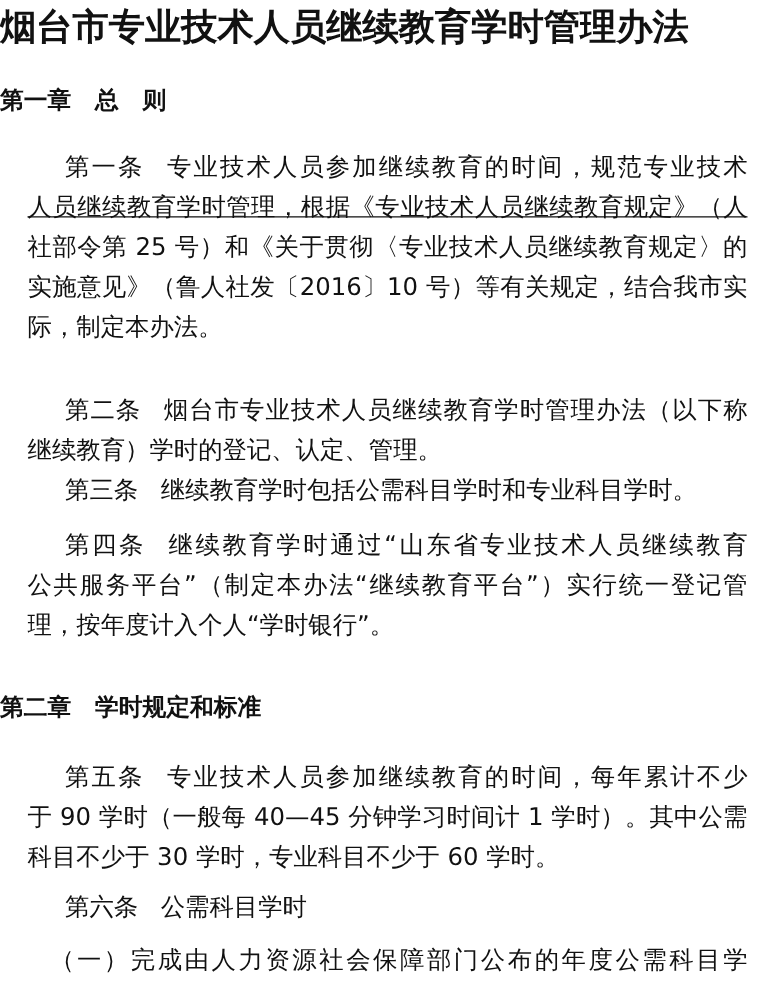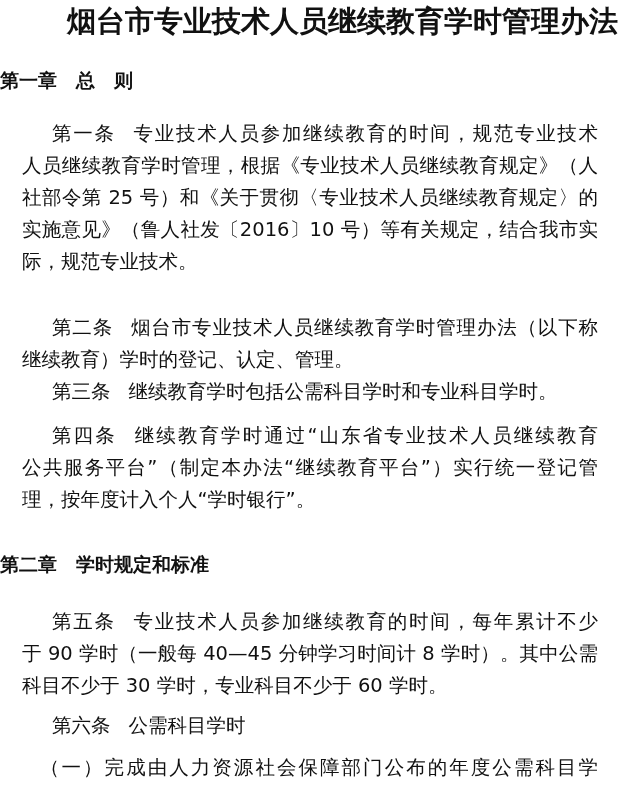--- a/index.html
+++ b/index.html
@@ -1,18 +1,18 @@
 <!DOCTYPE html>
 <html><head>
 <meta charset="utf-8">
 <style>
   html, body { margin: 0; padding: 0; background: #ffffff; }
   body { width: 618px; height: 792px; overflow: hidden; position: relative; color: #111; }
   .title {
-    position: absolute; left: 0; width: 618px; top: 2px; text-align: right;
+    position: absolute; left: 0; width: 618px; top: 2px; text-align: left;
     font-family: "DejaVu Serif", "Liberation Serif", serif; font-weight: bold;
     font-size: 29px; line-height: 38px; letter-spacing: 0px; white-space: nowrap;
   }
   .chapter {
     position: absolute; left: 0; width: 618px; 
     font-family: "DejaVu Serif", "Liberation Serif", serif; font-weight: bold;
     font-size: 19px; line-height: 28px; white-space: pre;
   }
   .line {
     position: absolute; left: 22px; width: 576px; height: 32px;
@@ -29,46 +29,46 @@
 
 <div>
 
   <div class="title">烟台市专业技术人员继续教育学时管理办法</div>
 
   <div class="chapter" style="top:66px;">第一章　总　则</div>
 
   <div class="line indent" style="top:118px;">
     <span class="art">第一条</span><span>专业技术人员参加继续教育的时间，规范专业技术</span>
   </div>
-  <div class="line" style="top:150px;">人员继续教育学时管理，根据《专业技术人员继续教育规定》（人</div>
+  <div class="line" style="top:150px;text-decoration:underline;">人员继续教育学时管理，根据《专业技术人员继续教育规定》（人</div>
   <div class="line" style="top:182px;">社部令第 25 号）和《关于贯彻〈专业技术人员继续教育规定〉的</div>
   <div class="line" style="top:214px;">实施意见》（鲁人社发〔2016〕10 号）等有关规定，结合我市实</div>
-  <div class="line last" style="top:246px;">际，规范专业技术。</div>
+  <div class="line last" style="top:246px;">际，制定本办法。</div>
 
   <div class="line indent" style="top:312px;">
     <span class="art">第二条</span><span>烟台市专业技术人员继续教育学时管理办法（以下称</span>
   </div>
   <div class="line last" style="top:344px;">继续教育）学时的登记、认定、管理。</div>
 
   <div class="line indent last" style="top:376px;">
     <span class="art">第三条</span><span>继续教育学时包括公需科目学时和专业科目学时。</span>
   </div>
 
   <div class="line indent" style="top:420px;">
     <span class="art">第四条</span><span>继续教育学时通过“山东省专业技术人员继续教育</span>
   </div>
   <div class="line" style="top:452px;">公共服务平台”（制定本办法“继续教育平台”）实行统一登记管</div>
   <div class="line last" style="top:484px;">理，按年度计入个人“学时银行”。</div>
 
-  <div class="chapter" style="top:552px;font-family:Liberation Mono, monospace;">第二章　学时规定和标准</div>
+  <div class="chapter" style="top:552px;">第二章　学时规定和标准</div>
 
   <div class="line indent" style="top:606px;">
     <span class="art">第五条</span><span>专业技术人员参加继续教育的时间，每年累计不少</span>
   </div>
-  <div class="line" style="top:638px;">于 90 学时（一般每 40—45 分钟学习时间计 8 学时）。其中公需</div>
+  <div class="line" style="top:638px;">于 90 学时（一般每 40—45 分钟学习时间计 1 学时）。其中公需</div>
   <div class="line last" style="top:670px;">科目不少于 30 学时，专业科目不少于 60 学时。</div>
 
   <div class="line indent last" style="top:710px;">
     <span class="art">第六条</span><span>公需科目学时</span>
   </div>
   <div class="line" style="top:752px; left:40px; width:558px;">（一）完成由人力资源社会保障部门公布的年度公需科目学</div>
 
 </div>
 
 </body></html>

